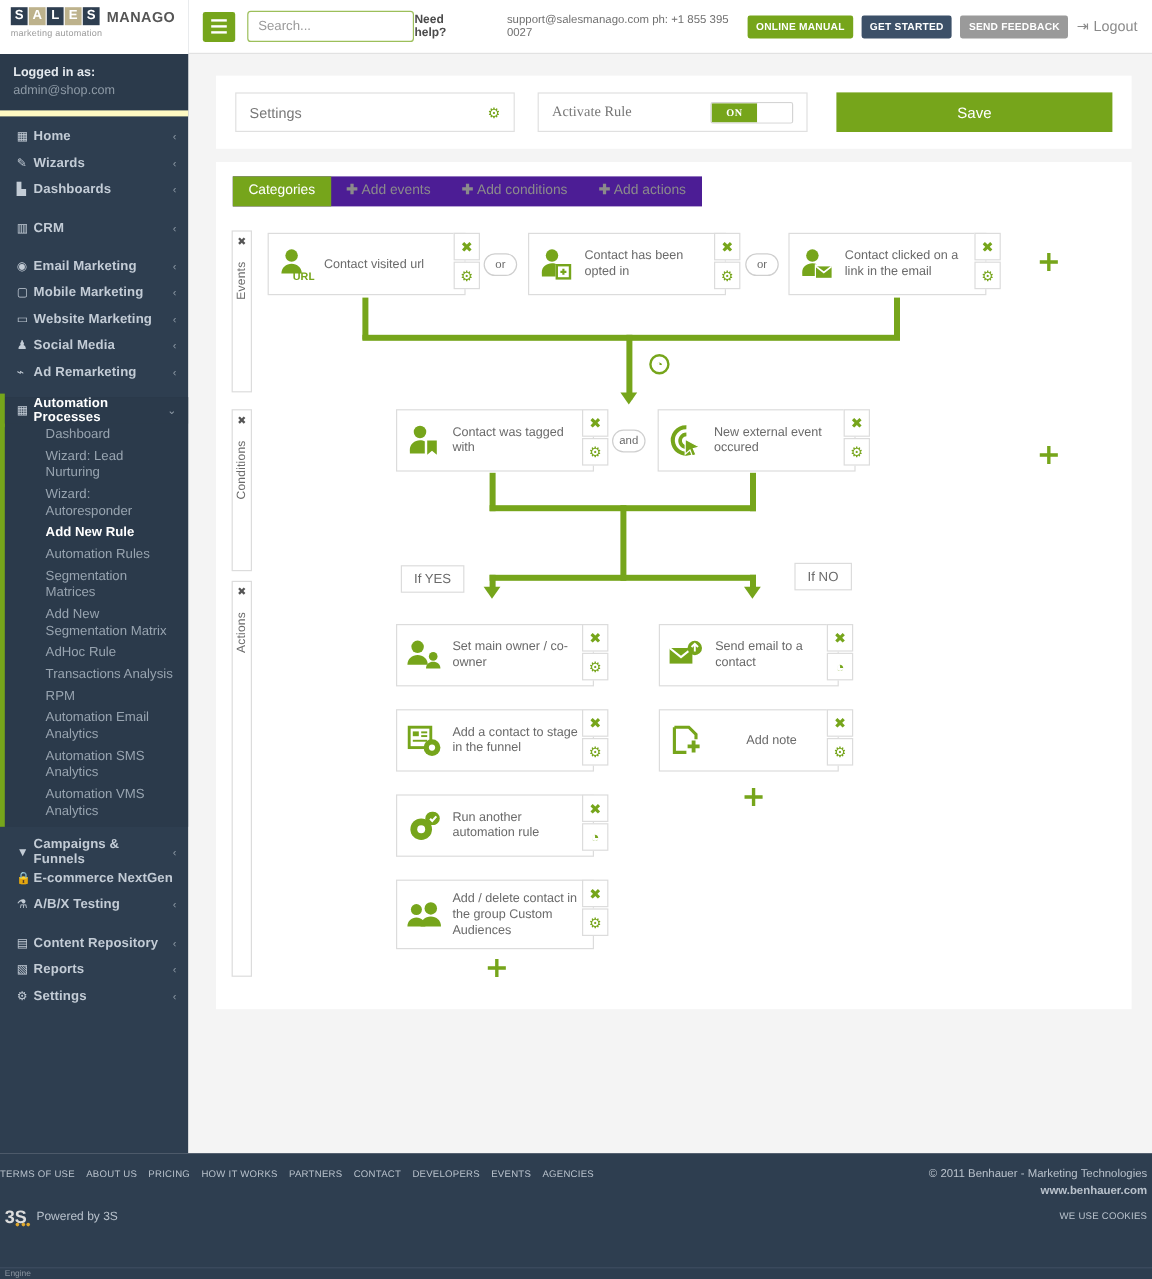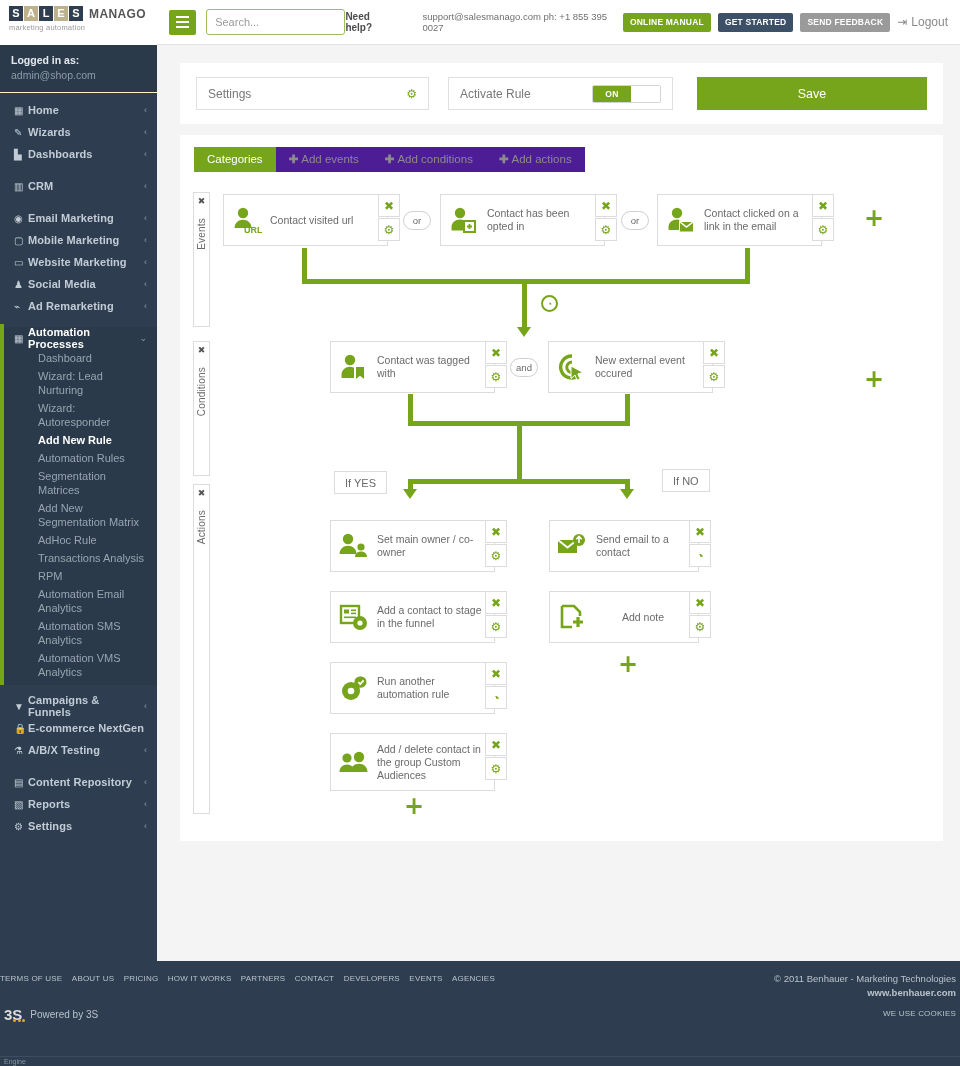--- a/index.html
+++ b/index.html
@@ -28,21 +28,21 @@
   .lg-d { background:#2e3e50; }
   .lg-t { background:#bdb28c; }
   .logo-word {
     margin-left:6px; font-size:12px; font-weight:bold;
     color:#555; letter-spacing:.4px;
   }
   .logo-sub { font-size:7.5px; color:#9a9a9a; margin-top:2px; letter-spacing:.2px; }
 
   .loggedin {
     padding:9px 23px 11px 11px; background:#2b3a4b;
-    border-bottom:1px solid #fef9c3;
+    border-bottom:5px solid #fef9c3;
   }
   .loggedin .li-t { font-size:10.5px; font-weight:bold; color:#e4e9ee; }
   .loggedin .li-v { font-size:10.5px; color:#8e9aa6; margin-top:3px; }
 
   .nav { padding-top:6px; }
   .nav-item {
     display:flex; align-items:center; height:22px;
     padding:0 10px 0 14px; font-size:11px; color:#c3ccd6;
     cursor:pointer; position:relative; margin-bottom:0;
   }
@@ -111,21 +111,21 @@
   .crumbs span.cur { color:#4a4a4a; font-weight:bold; }
 
   
   .panel { background:#fff; margin:18px 17px 0 23px; }
   .panel-bar { padding:14px 16px; display:flex; align-items:center; gap:19px; }
   .fld {
     height:33px; border:1px solid #e0e0e0; background:#fff;
     display:flex; align-items:center; padding:0 11px; font-size:12px; color:#777;
   }
   .fld.settings { width:233px; justify-content:space-between; cursor:pointer; }
-  .fld.activate { width:225px; justify-content:space-between; }
+  .fld.activate { width:225px; justify-content:space-between;font-family:Liberation Serif, serif; }
   .gear-green { color:#76a51b; font-size:12px; }
   .toggle {
     width:69px; height:18px; border:1px solid #d4d4d4; border-radius:2px;
     display:flex; overflow:hidden; cursor:pointer; background:#fff;
   }
   .toggle .on {
     background:#76a51b; color:#fff; font-size:8.5px; font-weight:bold;
     width:38px; display:flex; align-items:center; justify-content:center;
     letter-spacing:.5px;
   }

